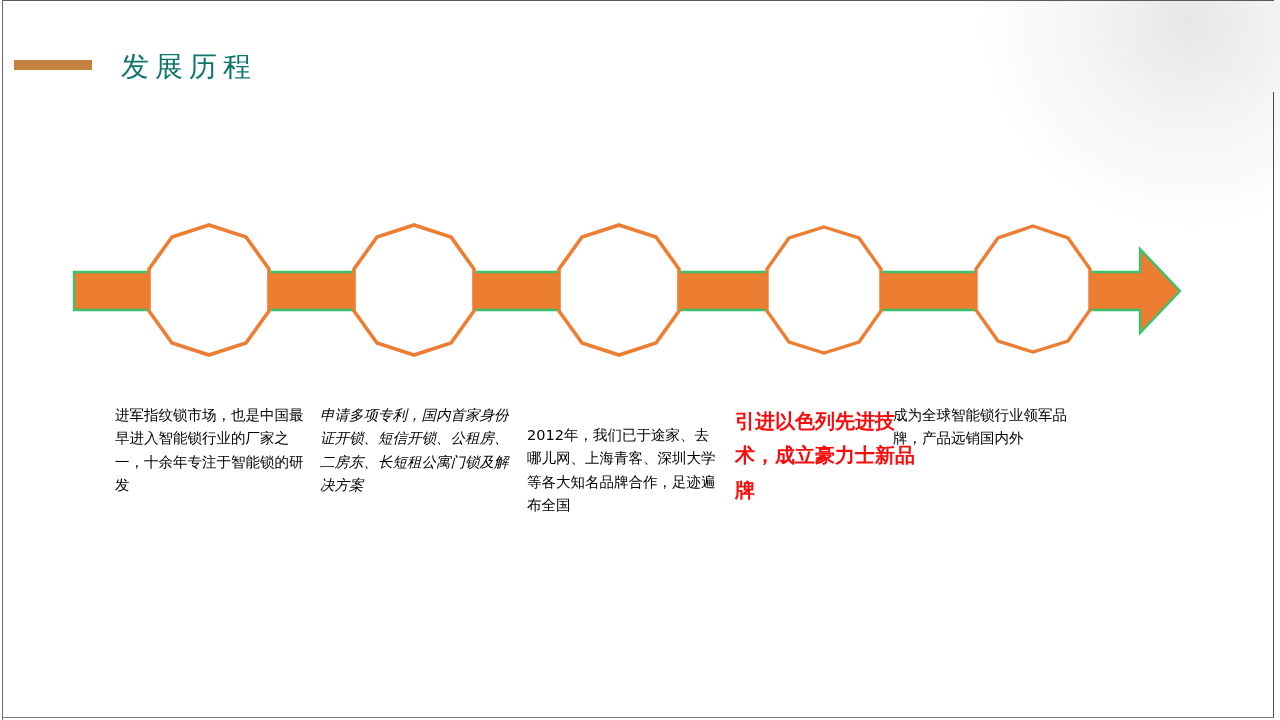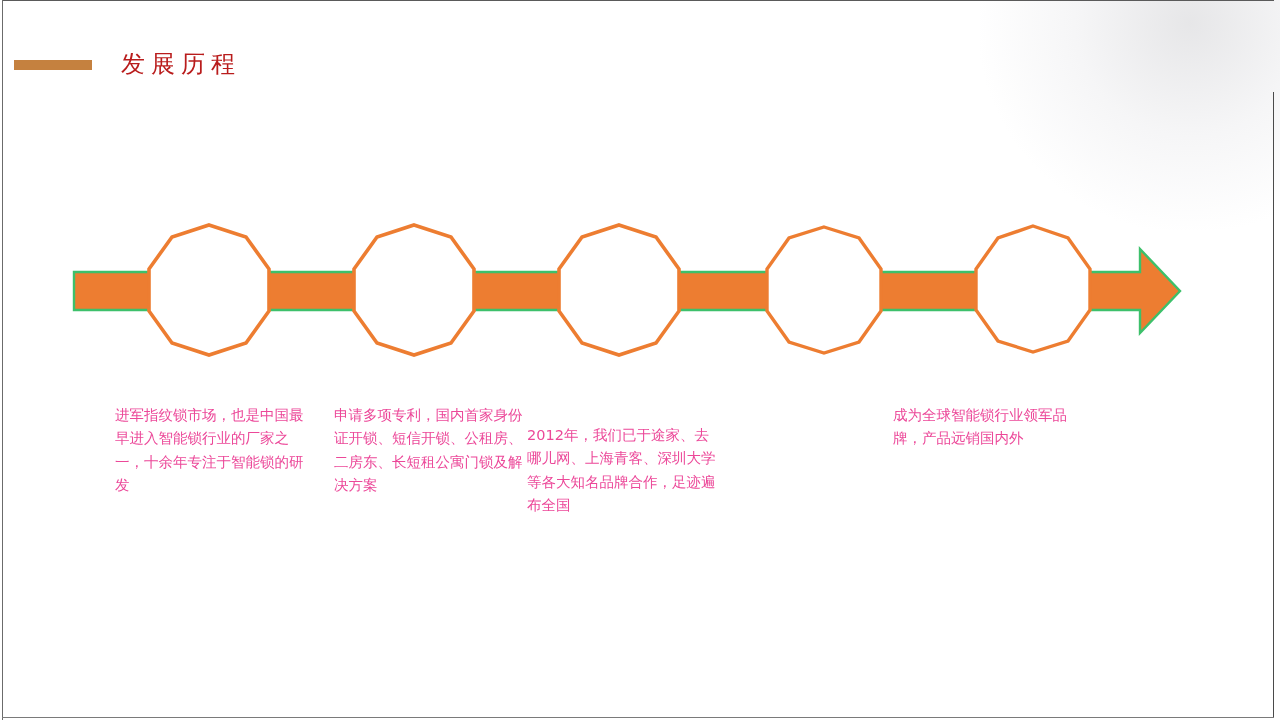--- a/index.html
+++ b/index.html
@@ -86,23 +86,23 @@
     left: 14px;
     top: 12px;
     width: 78px;
     height: 10px;
     background: #c5813f;
   }
   .header-title {
     position: absolute;
     left: 121px;
     top: 0px;
-    font-size: 24px;
+    font-size: 28px;
     letter-spacing: 6px;
-    color: #b91c1c;
+    color: #0f766e;
     font-family: "DejaVu Sans", "Liberation Sans", sans-serif;
     white-space: nowrap;
   }
 
   
   .timeline {
     position: absolute;
     left: 0;
     top: 0;
     width: 1280px;
@@ -119,35 +119,35 @@
     pointer-events: none;
     line-height: 1.12;
   }
   .node-year.ny-normal { font-size: 25px; }
   .node-year.ny-light  { font-size: 25px; font-weight: bold; }
   .node-year.ny-two    { font-size: 22px; }
 
   
   .caption {
     position: absolute;
-    color: #ec4899;
+    color: #000000;
     font-family: "DejaVu Sans", "Liberation Sans", sans-serif;
     font-size: 14.5px;
     line-height: 1.62;
     letter-spacing: 0px;
   }
   .caption.c-strong {
     font-weight: bold;
     font-size: 20px;
     line-height: 1.72;
     color: #fa0a0a;
   }
 
   .cap1 { left: 115px; top: 404px; width: 196px; }
-  .cap2 { left: 334px; top: 404px; width: 196px; }
+  .cap2 { left: 320px; top: 404px; width: 196px; font-style: italic; }
   .cap3 { left: 527px; top: 424px; width: 196px; }
   .cap4 { left: 735px; top: 404px; width: 180px; }
   .cap5 { left: 893px; top: 404px; width: 200px; }
 </style>
 </head>
 <body>
 
 <div id="slide">
 
   <div class="corner-wash"></div>
@@ -203,16 +203,17 @@
     <div class="node-year ny-two" style="position:static; width:100%;">未来</div>
     <div class="node-year ny-two" style="position:static; width:100%;">10年</div>
   </div>
 
   <div class="caption cap1">进军指纹锁市场，也是中国最早进入智能锁行业的厂家之一，十余年专注于智能锁的研发</div>
 
   <div class="caption cap2">申请多项专利，国内首家身份证开锁、短信开锁、公租房、二房东、长短租公寓门锁及解决方案</div>
 
   <div class="caption cap3">2012年，我们已于途家、去哪儿网、上海青客、深圳大学等各大知名品牌合作，足迹遍布全国</div>
 
+  <div class="caption c-strong cap4">引进以色列先进技术，成立豪力士新品牌</div>
 
   <div class="caption cap5">成为全球智能锁行业领军品牌，产品远销国内外</div>
 
 </div>
 
 </body></html>

